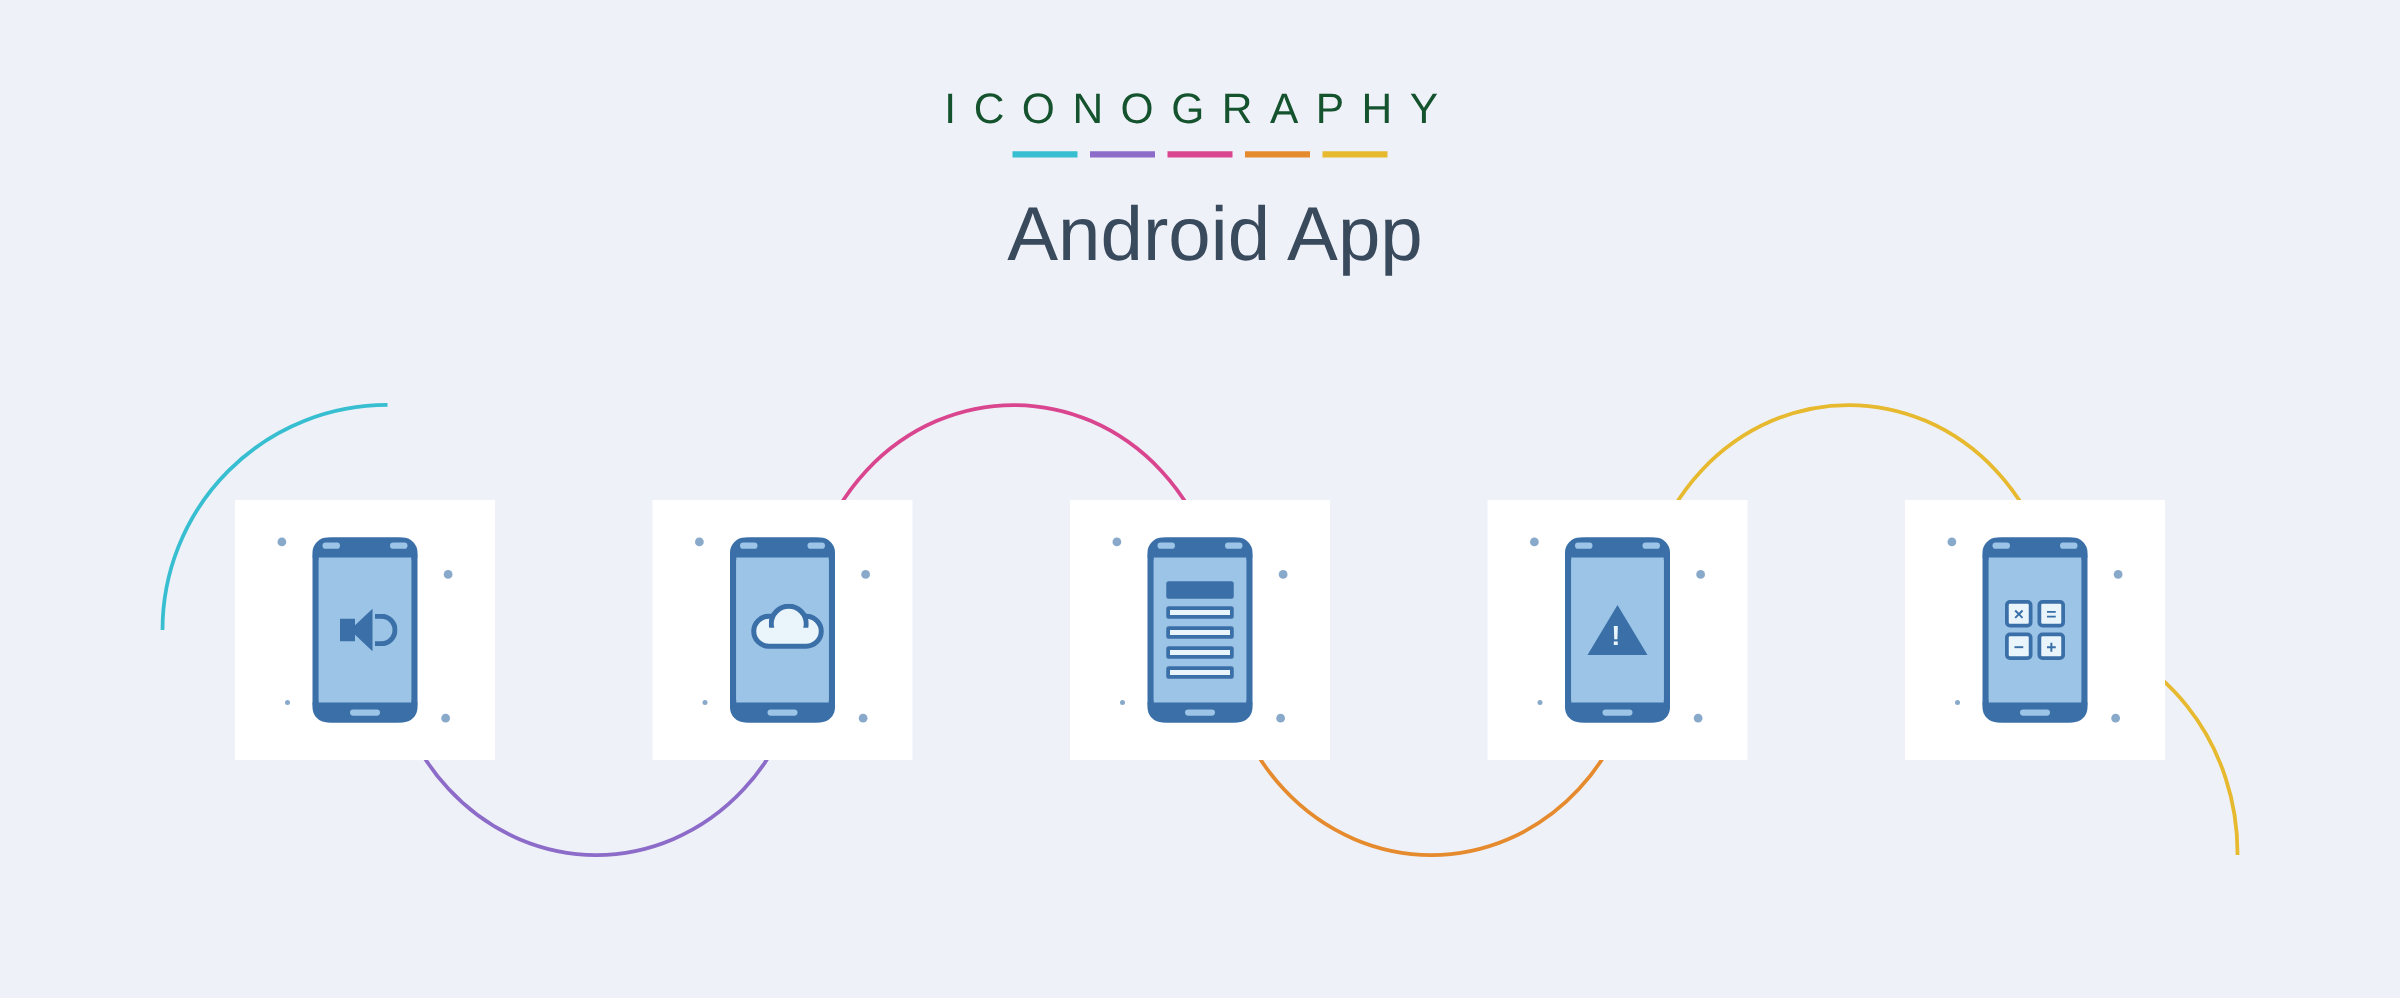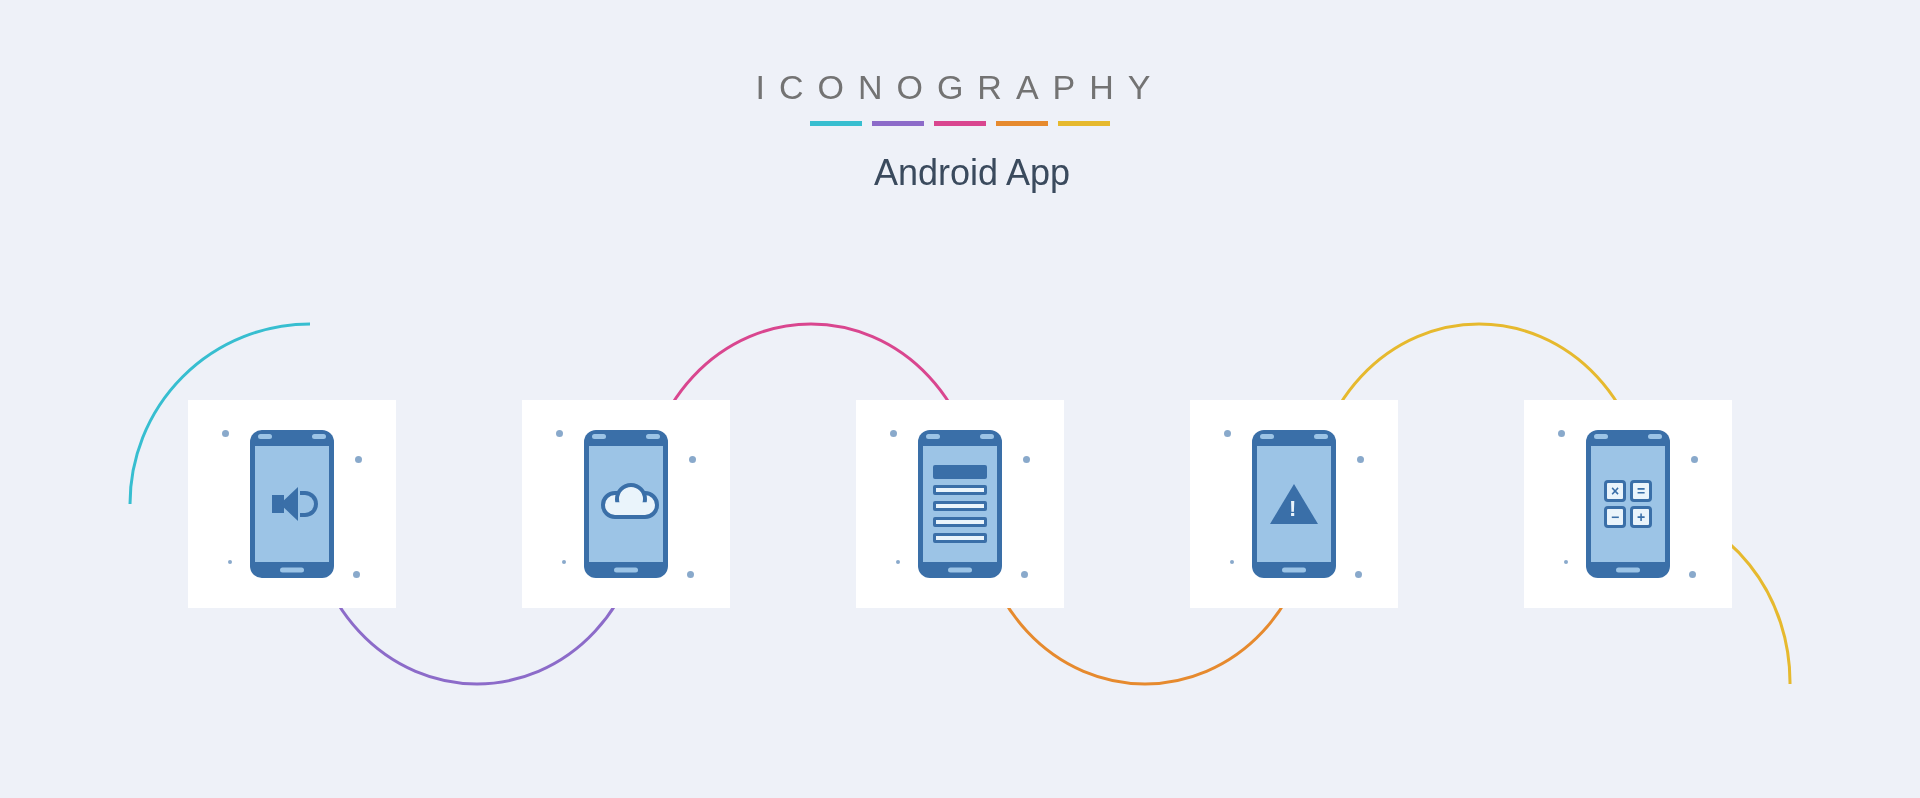--- a/index.html
+++ b/index.html
@@ -10,42 +10,42 @@
     position: relative;
     overflow: hidden;
   }
   .header {
     text-align: center;
     padding-top: 68px;
   }
   .brand {
     font-size: 34px;
     letter-spacing: 14px;
-    color: #737373;
+    color: #14532d;
     font-weight: 400;
     text-transform: uppercase;
   }
   .color-bars {
     display: flex;
     justify-content: center;
     gap: 10px;
     margin-top: 14px;
   }
   .color-bars span {
     display: block;
     width: 52px;
     height: 5px;
   }
   .c1 { background: #37bed0; }
   .c2 { background: #8c6bc9; }
   .c3 { background: #d9468f; }
   .c4 { background: #e68a2e; }
   .c5 { background: #e6b92e; }
   .title {
-    font-size: 36px;
+    font-size: 61px;
     color: #3a4a5d;
     font-weight: 400;
     margin-top: 26px;
     margin-left: 24px;
   }
   .stage {
     position: absolute;
     left: 0; right: 0;
     top: 260px;
     height: 520px;

